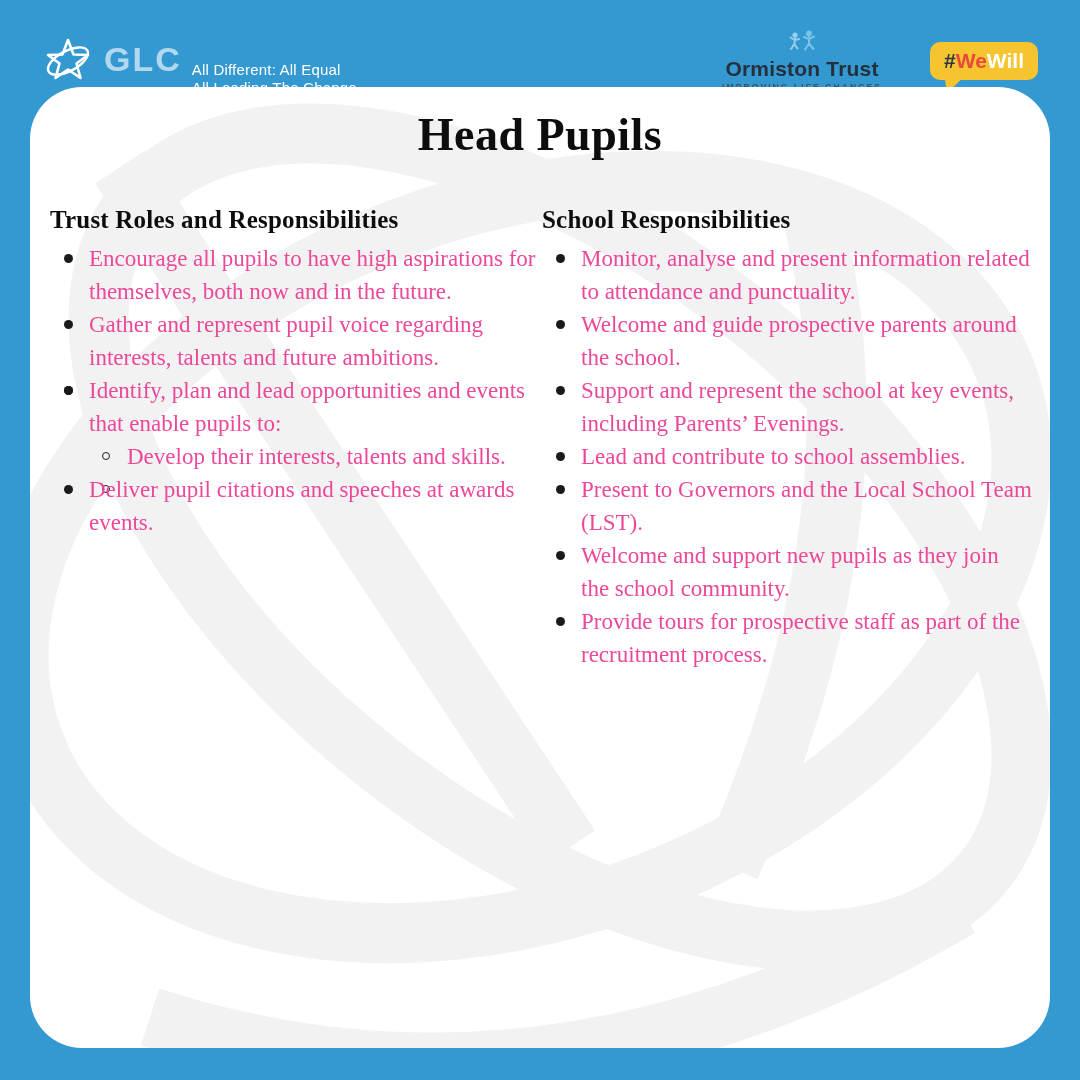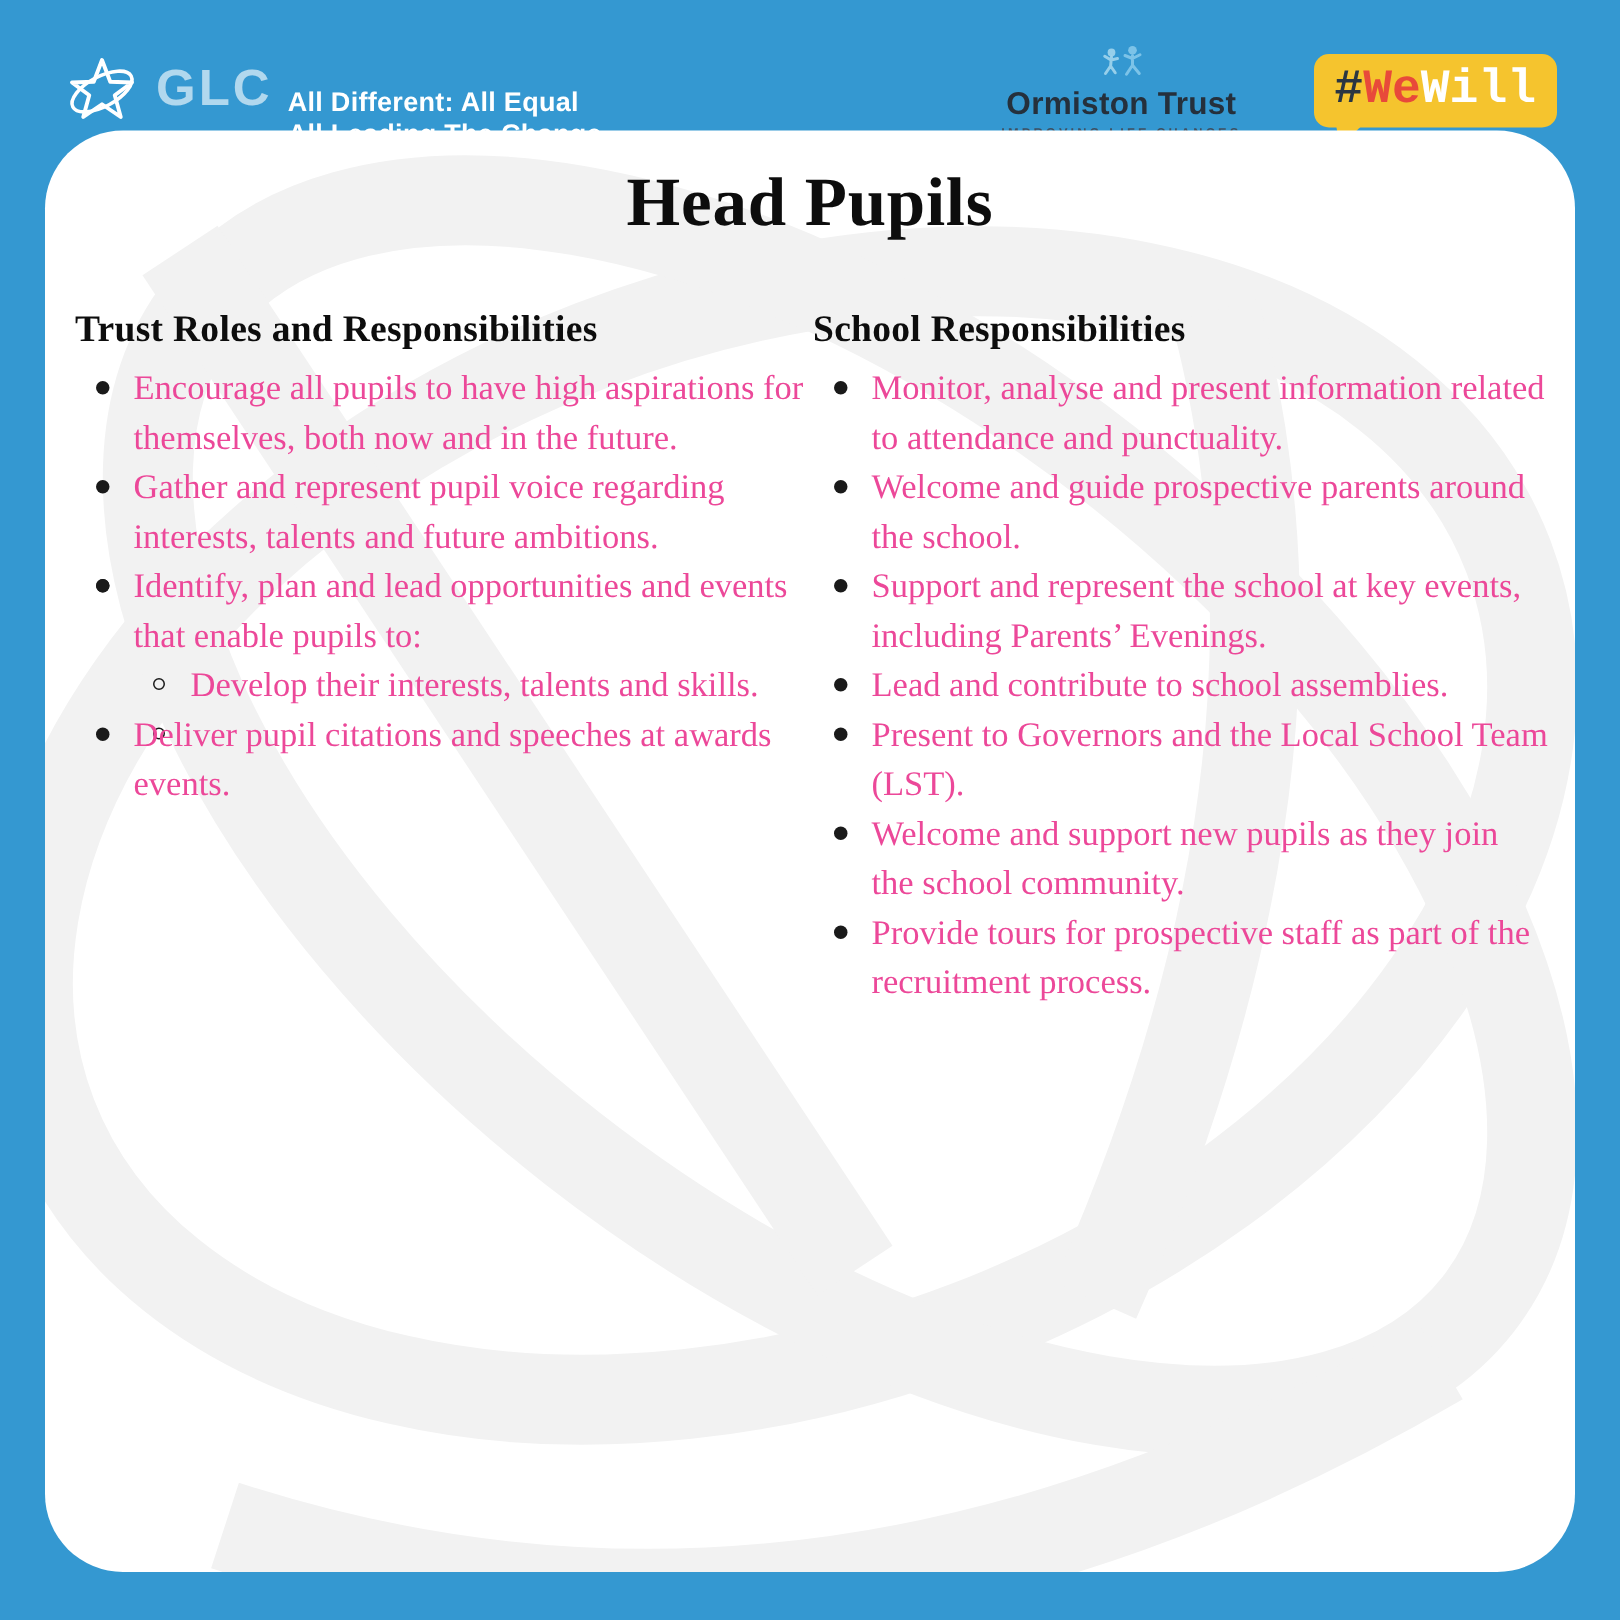--- a/index.html
+++ b/index.html
@@ -31,22 +31,22 @@
   .glc-word {
     font-size: 34px;
     font-weight: 800;
     letter-spacing: 2px;
     color: rgba(255,255,255,0.62);
     line-height: 1;
     padding-bottom: 4px;
   }
   .glc-tagline {
     color: #ffffff;
-    font-weight: 700;
-    font-size: 18px;
+    font-weight: 400;
+    font-size: 15px;
     line-height: 1.18;
     letter-spacing: 0.2px;
     margin-top: 37px;
   }
   .right-group {
     display: flex;
     align-items: center;
     gap: 48px;
   }
   .ormiston {
@@ -68,23 +68,23 @@
     font-size: 8.5px;
     font-weight: 700;
     letter-spacing: 2.1px;
     color: #3e5062;
   }
   .wewill {
     position: relative;
     background: #f5c42e;
     border-radius: 10px;
     padding: 8px 14px 9px 14px;
-    font-family: Liberation Mono, monospace;
+    font-family: Liberation Sans, sans-serif;
     font-weight: 800;
-    font-size: 32px;
+    font-size: 21px;
     line-height: 1;
     white-space: nowrap;
   }
   .wewill::after {
     content: "";
     position: absolute;
     left: 13px;
     bottom: -13px;
     width: 0; height: 0;
     border-left: 6px solid transparent;

